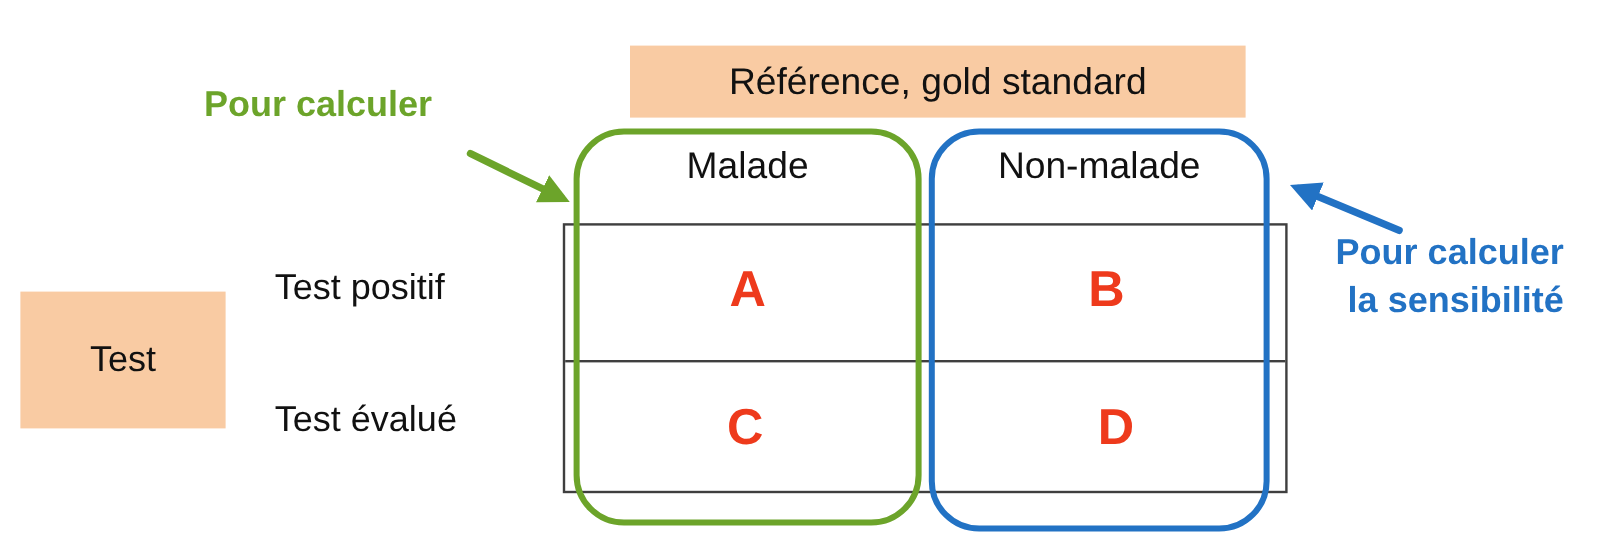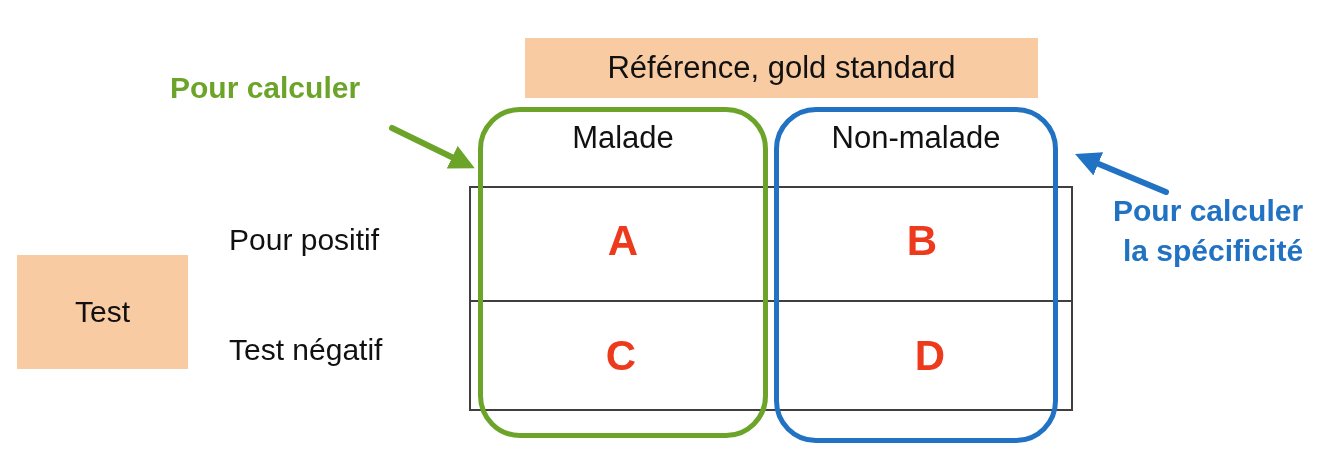--- a/index.html
+++ b/index.html
@@ -24,21 +24,20 @@
     color: #111111;
   }
   .ref-header {
     left: 525px; top: 38px; width: 513px; height: 60px;
     font-size: 31px;
   }
   .side-box {
     left: 17px; top: 243px; width: 171px; height: 114px;
     font-size: 30px; line-height: 38px;
     flex-direction: column;
-    margin-top: 12px;
   }
 
   
   .grid {
     left: 469px; top: 186px; width: 604px; height: 225px;
     border: 2px solid #3F3F3F;
     box-sizing: border-box;
     background: transparent;
   }
   .grid-divider {
@@ -112,39 +111,39 @@
     <div class="grid-divider"></div>
   </div>
 
   <div class="abs col-outline col-green"></div>
 
   <div class="abs col-outline col-blue"></div>
 
   <div class="abs col-label col-label-nonmalade">Non-malade</div>
   <div class="abs col-label col-label-malade">Malade</div>
 
-  <div class="abs row-label row-label-positif">Pour positif</div>
-  <div class="abs row-label row-label-negatif">Test négatif</div>
+  <div class="abs row-label row-label-positif">Test positif</div>
+  <div class="abs row-label row-label-negatif">Test évalué</div>
 
   <div class="abs peach-box side-box">
     <span>Test</span>
   </div>
 
   <div class="abs cell-letter cell-a">A</div>
   <div class="abs cell-letter cell-b">B</div>
   <div class="abs cell-letter cell-c">C</div>
   <div class="abs cell-letter cell-d">D</div>
 
   <div class="abs annotation annotation-green">
     <div>Pour calculer</div>
   </div>
 
   <div class="abs annotation annotation-blue">
     <div>Pour calculer</div>
-    <div>la spécificité</div>
+    <div>la sensibilité</div>
   </div>
 
   <svg class="abs arrow-layer" viewBox="0 0 1334 459" xmlns="http://www.w3.org/2000/svg">
     <defs>
       <marker id="head-green" viewBox="0 0 10 10" refX="7" refY="5" markerWidth="4.2" markerHeight="4.2" orient="auto-start-reverse">
         <path d="M0,0 L10,5 L0,10 z" fill="#6CA42A"></path>
       </marker>
       <marker id="head-blue" viewBox="0 0 10 10" refX="7" refY="5" markerWidth="4.2" markerHeight="4.2" orient="auto-start-reverse">
         <path d="M0,0 L10,5 L0,10 z" fill="#2272C4"></path>
       </marker>

